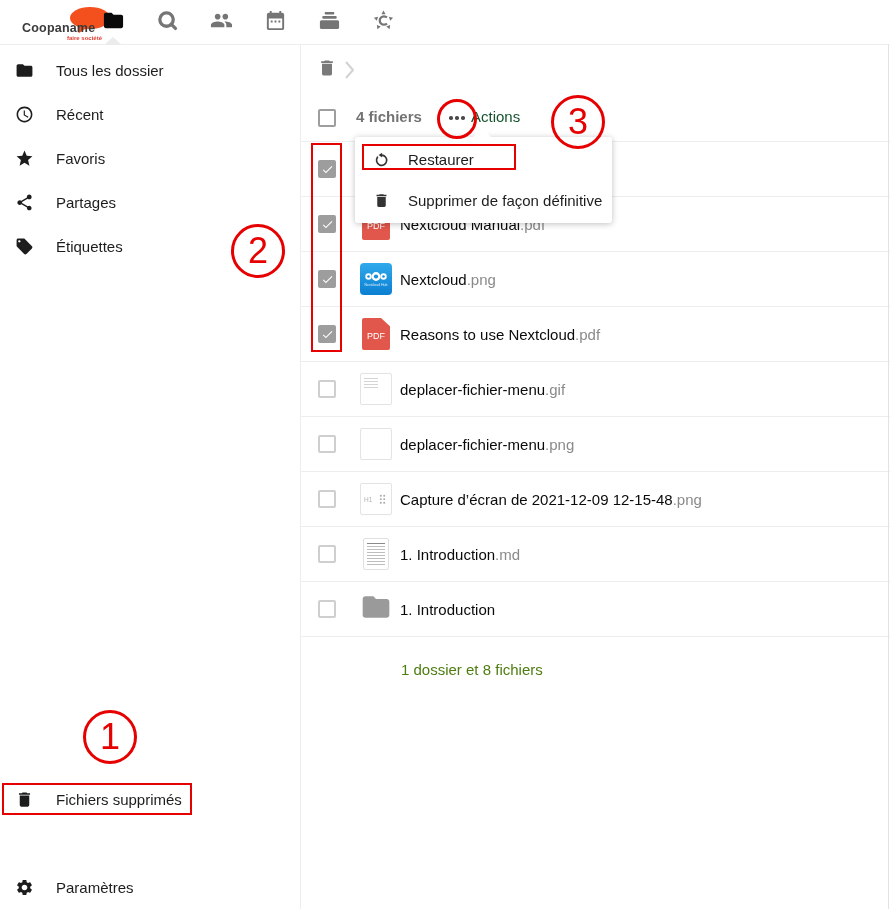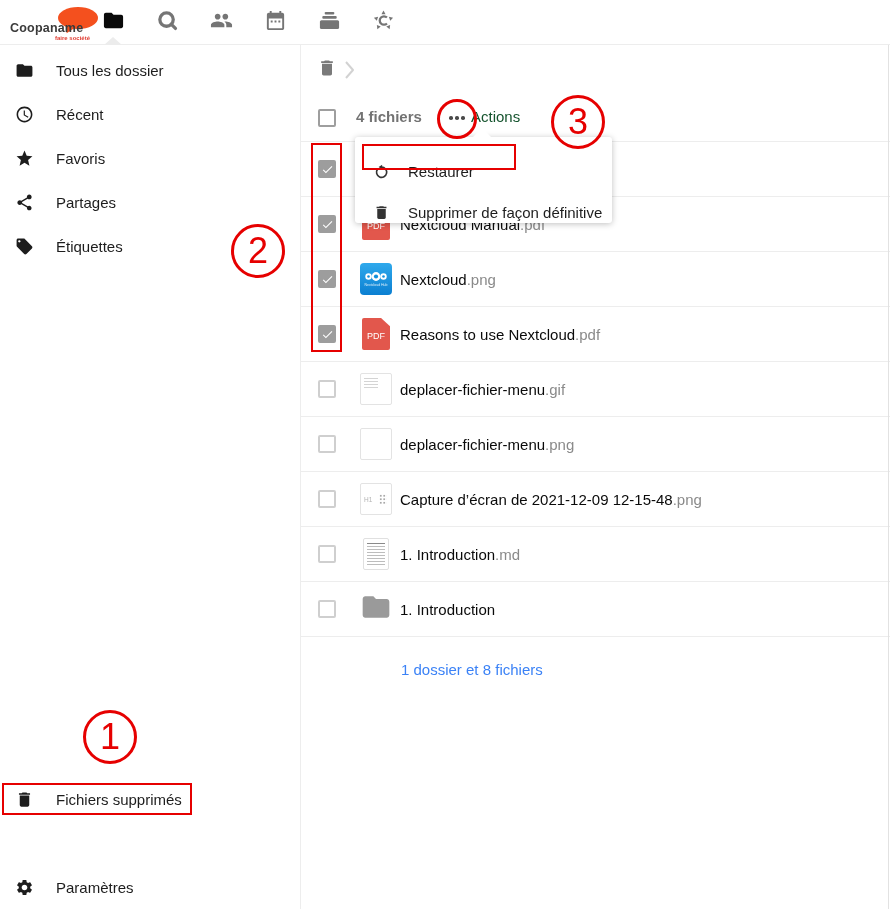--- a/index.html
+++ b/index.html
@@ -2,21 +2,21 @@
 <html style="--ann: #e60000;"><head>
 <meta charset="utf-8">
 <style>
   *{margin:0;padding:0;box-sizing:border-box}
   html,body{width:890px;height:909px}
   body{font-family:"Liberation Sans",sans-serif;background:#fff;position:relative;overflow:hidden;color:#1d1d1d}
   .page{position:absolute;inset:0;width:890px;height:909px;background:#fff}
 
   
   .topbar{position:absolute;left:0;top:0;width:890px;height:45px;background:#fff;border-bottom:1px solid #ededed}
-  .brand{position:absolute;left:10px;top:4px;width:95px;height:40px}
+  .brand{position:absolute;left:22px;top:4px;width:95px;height:40px}
   .brand .bubble{position:absolute;left:48px;top:3px;width:40px;height:22px;background:#f4501e;border-radius:50%}
   .brand .bubble-tail{position:absolute;left:54px;top:21px;width:0;height:0;border-left:4px solid transparent;border-right:7px solid transparent;border-top:9px solid #f4501e;transform:rotate(18deg)}
   .brand .bname{position:absolute;left:0;top:17px;font-size:12.5px;font-weight:bold;color:#3a3a3a;letter-spacing:.2px}
   .brand .btag{position:absolute;left:45px;top:31px;font-size:6px;color:#e03c31;font-weight:bold}
   .nav-icons{position:absolute;left:86px;top:0;height:44px;display:flex}
   .nav-icon{width:54px;height:44px;display:flex;align-items:center;justify-content:center;cursor:pointer}
   .nav-icon svg{width:23px;height:23px;fill:#757575}
   .nav-icon.active svg{fill:#0a0a0a}
   .app-caret{position:absolute;top:37px;left:104px;width:0;height:0;border-left:9px solid transparent;border-right:9px solid transparent;border-bottom:8px solid #ececec}
   .win-right-edge{position:absolute;top:45px;right:1px;width:1px;height:864px;background:#e2e2e2}
@@ -53,39 +53,39 @@
   .dots-btn i{width:3.5px;height:3.5px;border-radius:50%;background:#4a4a4a}
   .actions-lbl{position:absolute;left:170px;top:14px;font-size:15px;color:#14532d;cursor:pointer}
 
   .file-list{position:absolute;left:0;top:97px;width:100%}
   .file-row{position:relative;height:55px;border-bottom:1px solid #ededed;cursor:pointer;background:#fff}
   .row-cb{position:absolute;left:17px;top:18px}
   .row-thumb{position:absolute;left:59px;top:50%;transform:translateY(-50%);width:32px;height:32px;display:flex;align-items:center;justify-content:center}
   .row-name{position:absolute;left:99px;top:0;height:55px;display:flex;align-items:center;font-size:15px}
   .row-name .base{color:#0a0a0a}
   .row-name .ext{color:#8a8a8a}
-  .list-footer{position:absolute;left:100px;top:597px;height:56px;line-height:56px;font-size:15px;color:#3b82f6}
+  .list-footer{position:absolute;left:100px;top:597px;height:56px;line-height:56px;font-size:15px;color:#4d7c0f}
 
   
   .th-pdf{width:28px;height:32px;background:#e2574c;border-radius:2px;display:flex;align-items:center;justify-content:center;clip-path:polygon(0 0,68% 0,100% 26%,100% 100%,0 100%)}
   .th-pdf span{color:#fff;font-size:9px;font-weight:normal;margin-top:3px}
   .th-nc{width:32px;height:32px;border-radius:4px;background:linear-gradient(#2fa9ec,#0b7fd1);display:flex;flex-direction:column;align-items:center;justify-content:center}
   .th-nc i{font-style:normal;font-size:3.5px;color:rgba(255,255,255,.85);line-height:4px}
   .th-img{width:32px;height:32px;background:#fff;border:1px solid #e3e3e3;border-radius:2px;position:relative}
   .th-img .scrap{position:absolute;left:3px;top:4px;width:14px;height:10px;background:repeating-linear-gradient(to bottom,#d4d4d4 0 1px,transparent 1px 3px)}
   .th-img .h1t{position:absolute;left:3px;top:50%;transform:translateY(-50%);font-size:6.5px;color:#b3b3b3}
   .th-img .dots6{position:absolute;right:4px;top:50%;transform:translateY(-50%);width:8px;height:10px;background-image:radial-gradient(circle,#a8a8a8 .8px,transparent 1px);background-size:3.5px 3.5px}
   .th-doc{width:26px;height:32px;background:#fff;border:1px solid #e0e0e0;border-radius:2px;padding:4px 3px;background-clip:border-box}
   .th-doc .lines{width:100%;height:100%;background:linear-gradient(to bottom,#8a8a8a 0 1.5px,transparent 1.5px),repeating-linear-gradient(to bottom,#bdbdbd 3px,#bdbdbd 4px,transparent 4px,transparent 6px)}
   .th-folder svg{width:32px;height:32px;fill:#9a9a9a}
 
   
   .popup{position:absolute;left:355px;top:137px;width:257px;height:86px;background:#fff;border-radius:3px;box-shadow:0 1px 6px rgba(0,0,0,.25);z-index:40;padding-top:2px}
   .popup .caret{position:absolute;top:-9px;left:118px;width:0;height:0;border-left:9px solid transparent;border-right:9px solid transparent;border-bottom:9px solid #fff}
-  .menu-item{display:flex;align-items:flex-end;height:41px;padding-left:17px;cursor:pointer}
+  .menu-item{display:flex;align-items:center;height:41px;padding-left:17px;cursor:pointer}
   .menu-item .mi{width:18px;height:18px;display:flex;align-items:center;justify-content:center}
   .menu-item .mi svg{width:17px;height:17px}
   .menu-item .ml{margin-left:18px;font-size:15px;color:#1d1d1d}
 
   
   .ann{position:absolute;z-index:50;pointer-events:none}
   .ann-circle{border:3px solid var(--ann,#e60000);border-radius:50%;display:flex;align-items:center;justify-content:center;color:var(--ann,#e60000);font-size:36px;font-weight:300}
   .ann-box{border:2px solid var(--ann,#e60000)}
   .ann-c1{left:83px;top:710px;width:54px;height:54px}
   .ann-c2{left:231px;top:224px;width:54px;height:54px}

